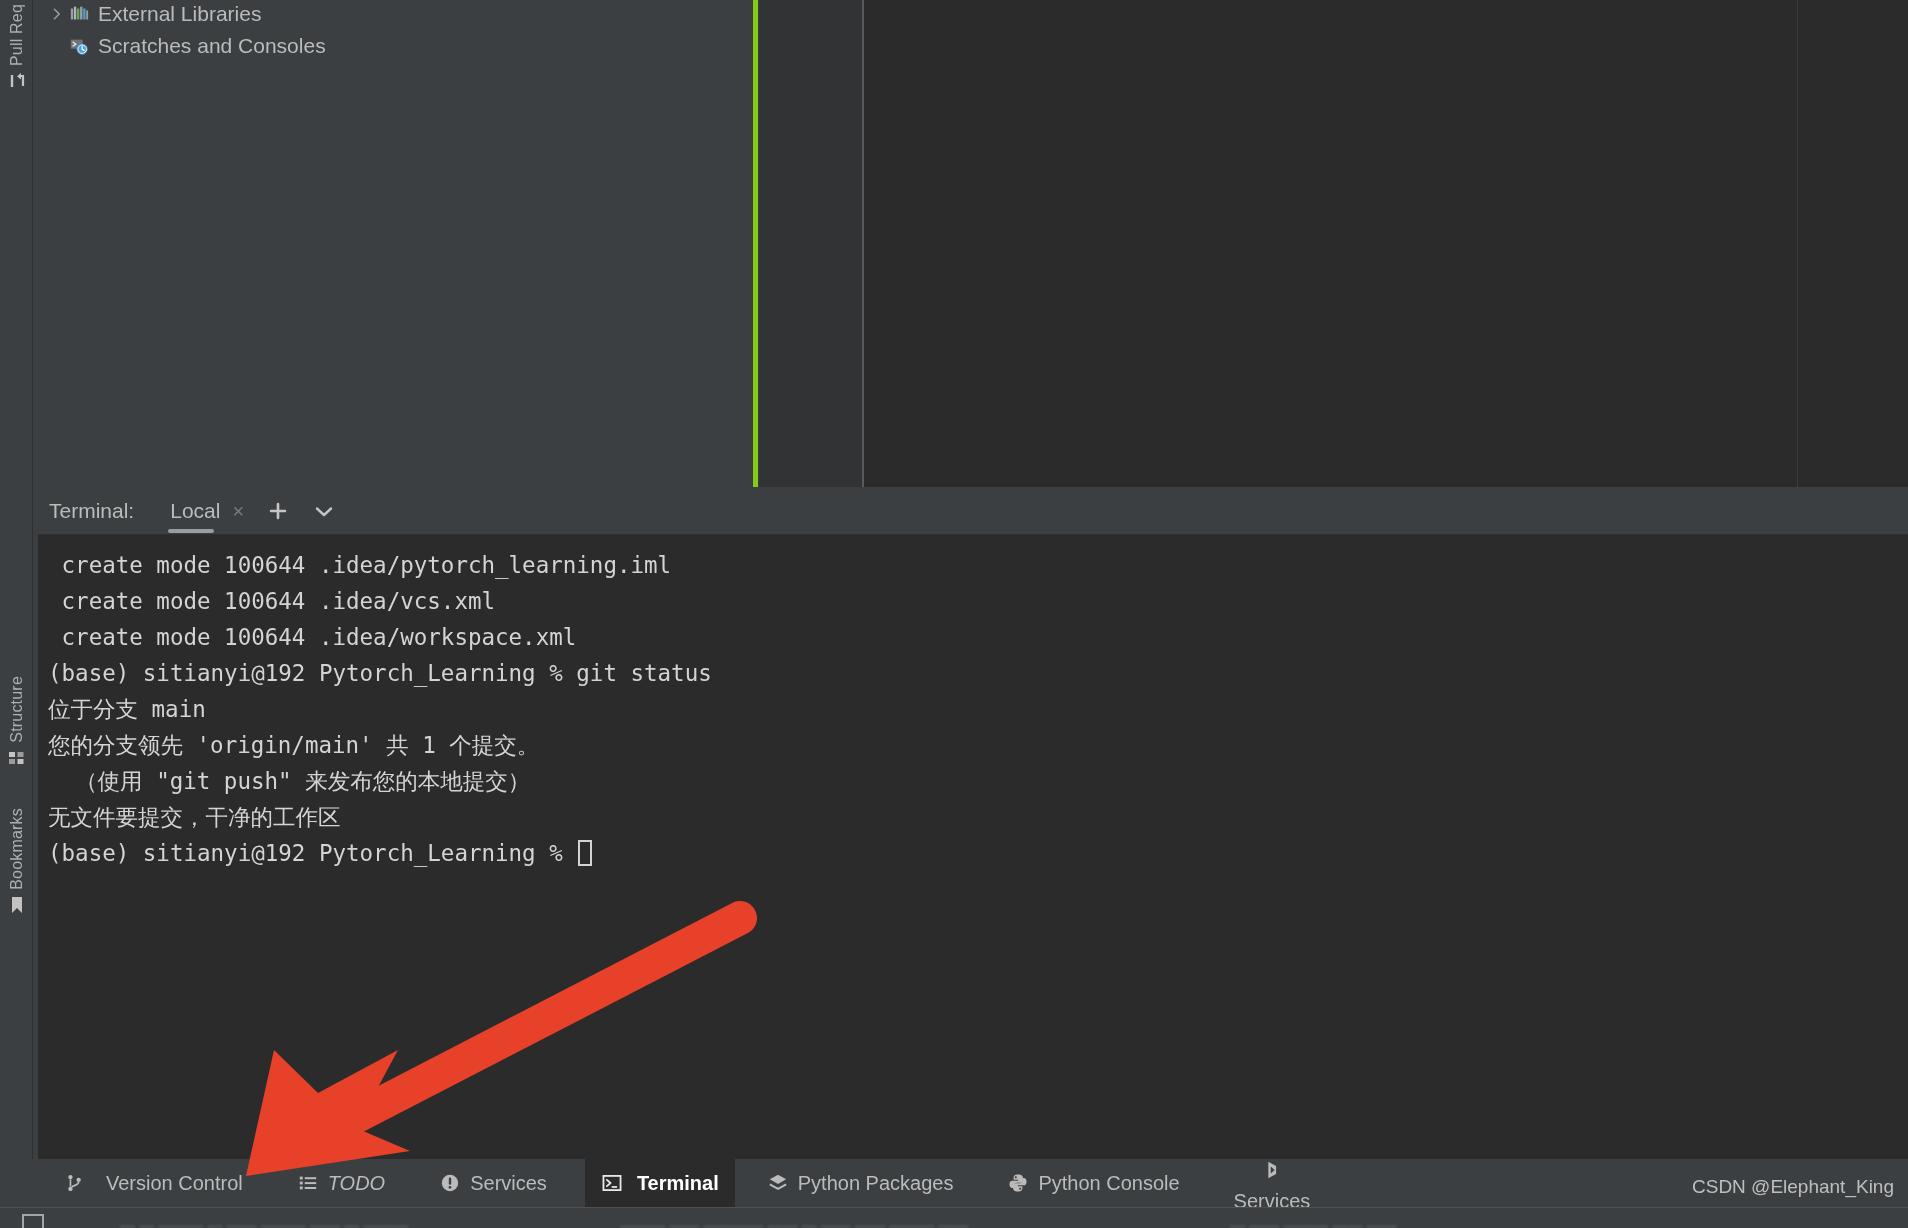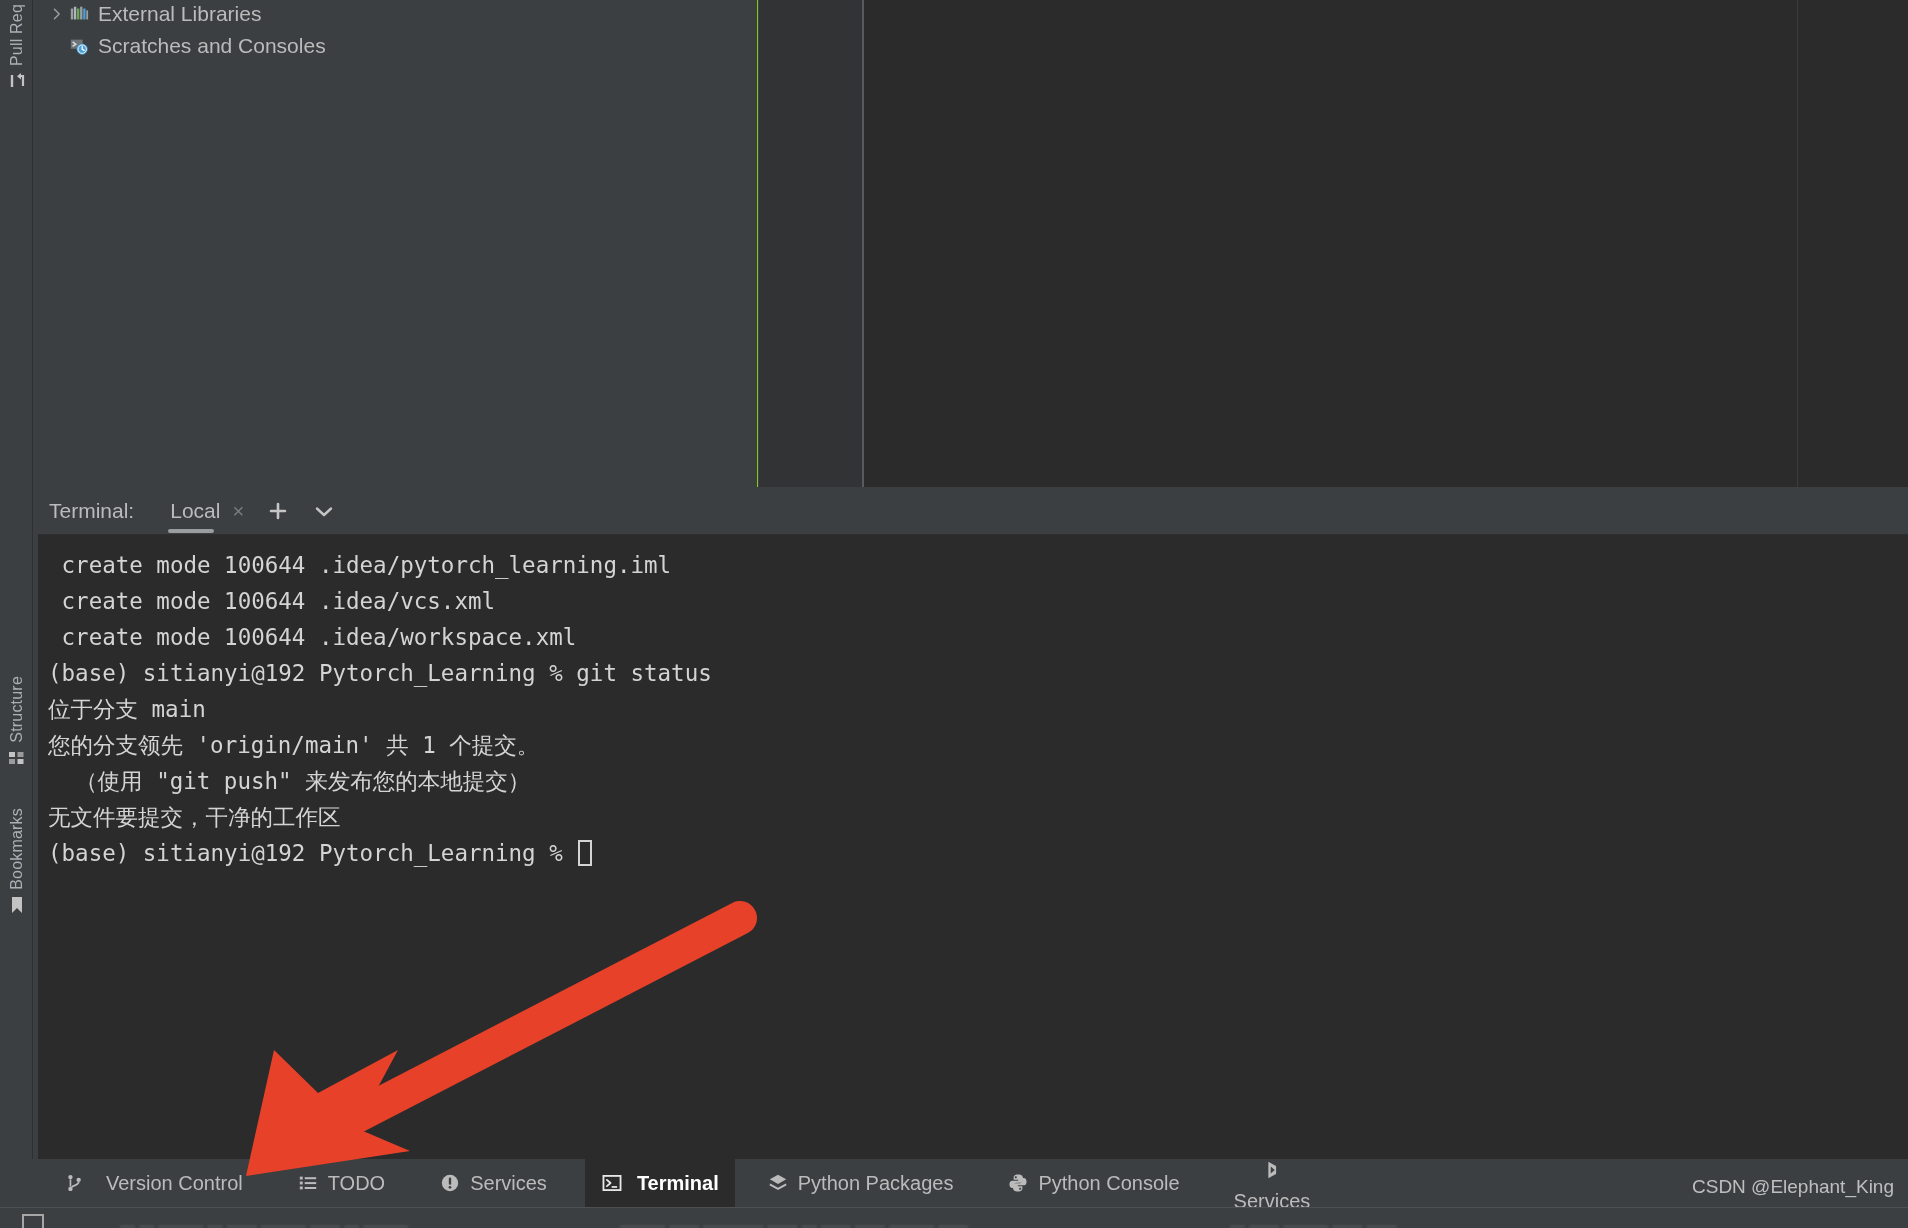--- a/index.html
+++ b/index.html
@@ -43,21 +43,21 @@
     margin-top: 6px;
     display: block;
   }
 
   
   .project-panel {
     position: absolute;
     left: 34px; top: 0;
     width: 724px; height: 487px;
     background: #3c3f41;
-    border-right: 1px solid #84cc16;
+    border-right: 5px solid #84cc16;
   }
   .tree-row {
     position: absolute;
     left: 0; height: 32px;
     display: flex; align-items: center;
     width: 100%;
     padding-left: 12px;
   }
   .tree-arrow {
     width: 22px; height: 22px;
@@ -375,21 +375,21 @@
           <circle cx="6" cy="4.5" r="2.4" fill="#bbbbbb"></circle>
           <circle cx="6" cy="17.5" r="2.4" fill="#bbbbbb"></circle>
           <circle cx="15" cy="7.5" r="2.4" fill="#bbbbbb"></circle>
           <path d="M6 7 L6 15" stroke="#bbbbbb" stroke-width="1.8"></path>
           <path d="M15 10 C15 14, 9 13, 7.4 15.8" stroke="#bbbbbb" stroke-width="1.8" fill="none"></path>
         </svg>
       </span>
       <span>Version Control</span>
     </div>
 
-    <div class="sb-item" style="margin-left:22px;">
+    <div class="sb-item" style="margin-left:22px;font-style:italic;">
       <span class="sb-icon">
         <svg viewBox="0 0 22 22" width="20" height="20">
           <rect x="2" y="4" width="3.2" height="3.2" fill="#bbbbbb"></rect>
           <rect x="2" y="9.4" width="3.2" height="3.2" fill="#bbbbbb"></rect>
           <rect x="2" y="14.8" width="3.2" height="3.2" fill="#bbbbbb"></rect>
           <rect x="7.4" y="4.6" width="12.6" height="2.2" fill="#bbbbbb"></rect>
           <rect x="7.4" y="10" width="12.6" height="2.2" fill="#bbbbbb"></rect>
           <rect x="7.4" y="15.4" width="12.6" height="2.2" fill="#bbbbbb"></rect>
         </svg>
       </span>

